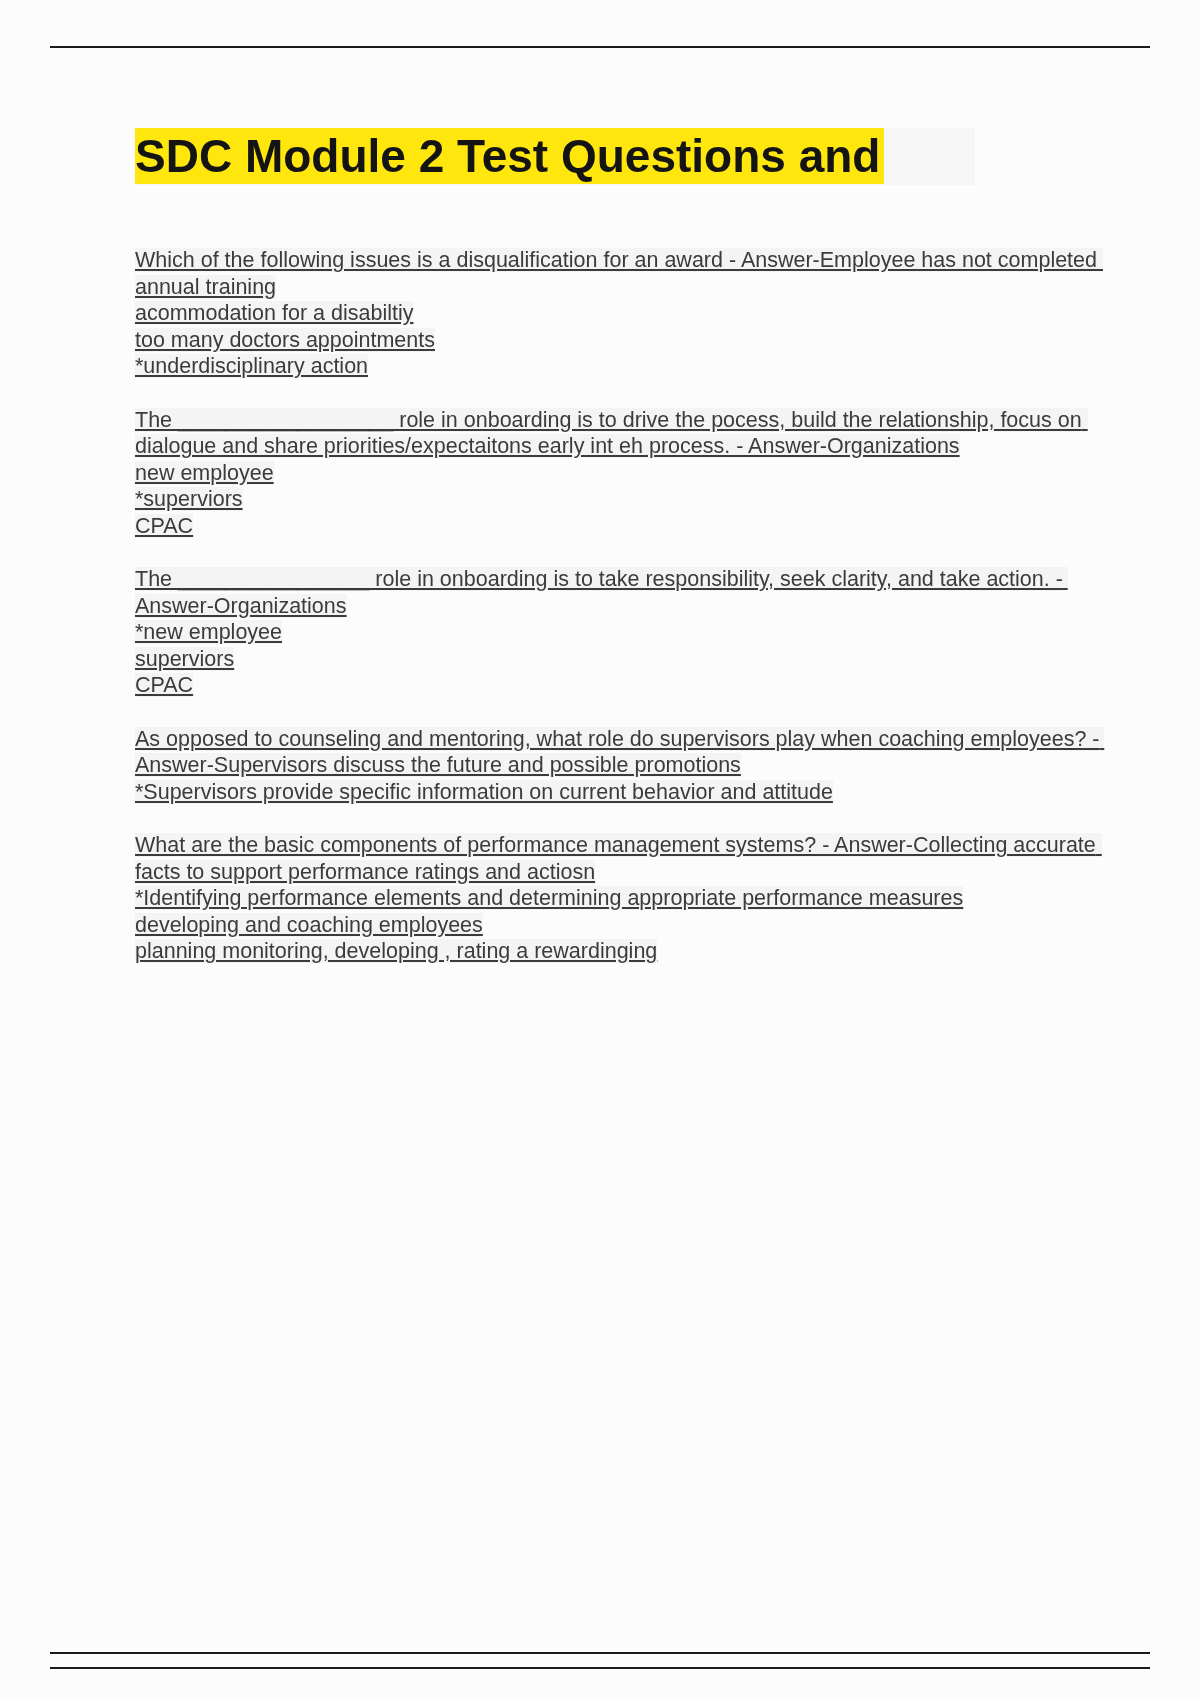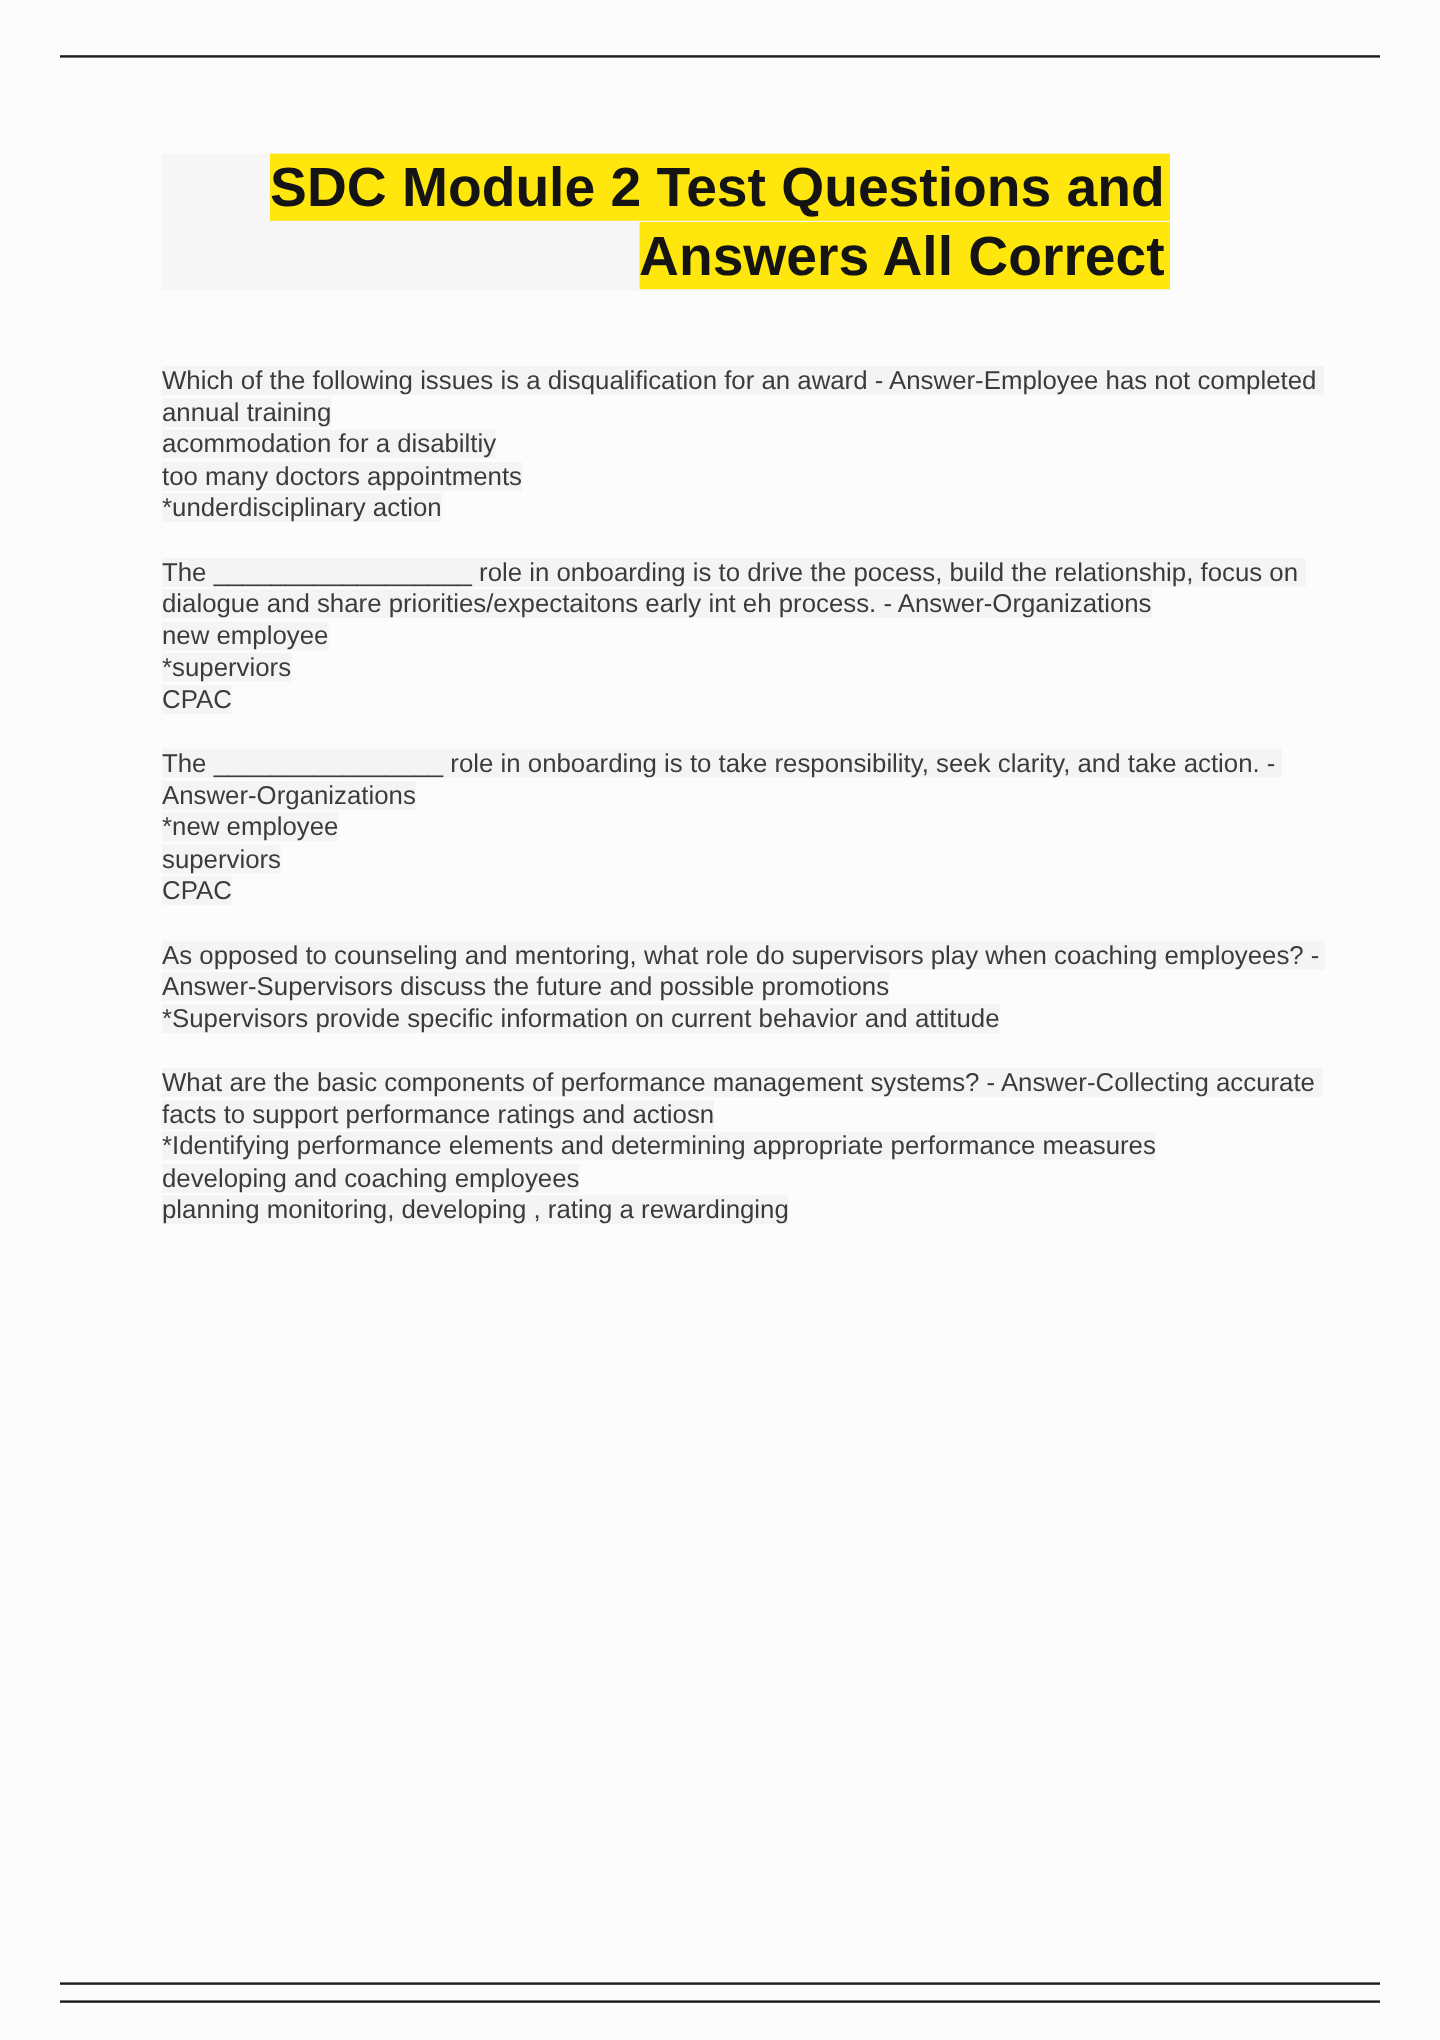--- a/index.html
+++ b/index.html
@@ -32,49 +32,49 @@
   }
   h1.doc-title {
     margin: 0 0 62px 0;
     font-size: 46px;
     line-height: 57px;
     font-weight: bold;
     color: #141414;
     letter-spacing: 0px;
     background: #f6f6f6;
     width: 87%;
-    text-align: right;
   }
   h1.doc-title .yellow {
     background: #ffe70e;
     padding: 2px 4px 2px 0;
     box-decoration-break: clone;
     -webkit-box-decoration-break: clone;
   }
   p.qa {
     margin: 0 0 27px 0;
     font-size: 21.5px;
     line-height: 26.5px;
     color: #3b3b3b;
+    text-decoration: underline;
   }
   p.qa .hl {
     background: #f4f4f4;
     white-space: pre-wrap;
     box-decoration-break: clone;
     -webkit-box-decoration-break: clone;
   }
 </style>
 </head>
 <body>
 
 <div class="page">
   <div class="rule rule-top"></div>
 
   <div class="content">
-    <h1 class="doc-title"><span class="yellow">SDC Module 2 Test Questions and</span><br><span class="yellow">Answers All Correct</span></h1>
+    <h1 class="doc-title"><span class="yellow">SDC Module 2 Test Questions and</span><br></h1>
 
     <div id="paragraphs">
         <p class="qa"><span class="hl">Which of the following issues is a disqualification for an award - Answer-Employee has not completed annual training
 acommodation for a disabiltiy
 too many doctors appointments
 *underdisciplinary action</span></p>
         <p class="qa"><span class="hl">The __________________ role in onboarding is to drive the pocess, build the relationship, focus on dialogue and share priorities/expectaitons early int eh process. - Answer-Organizations
 new employee
 *superviors
 CPAC</span></p>

